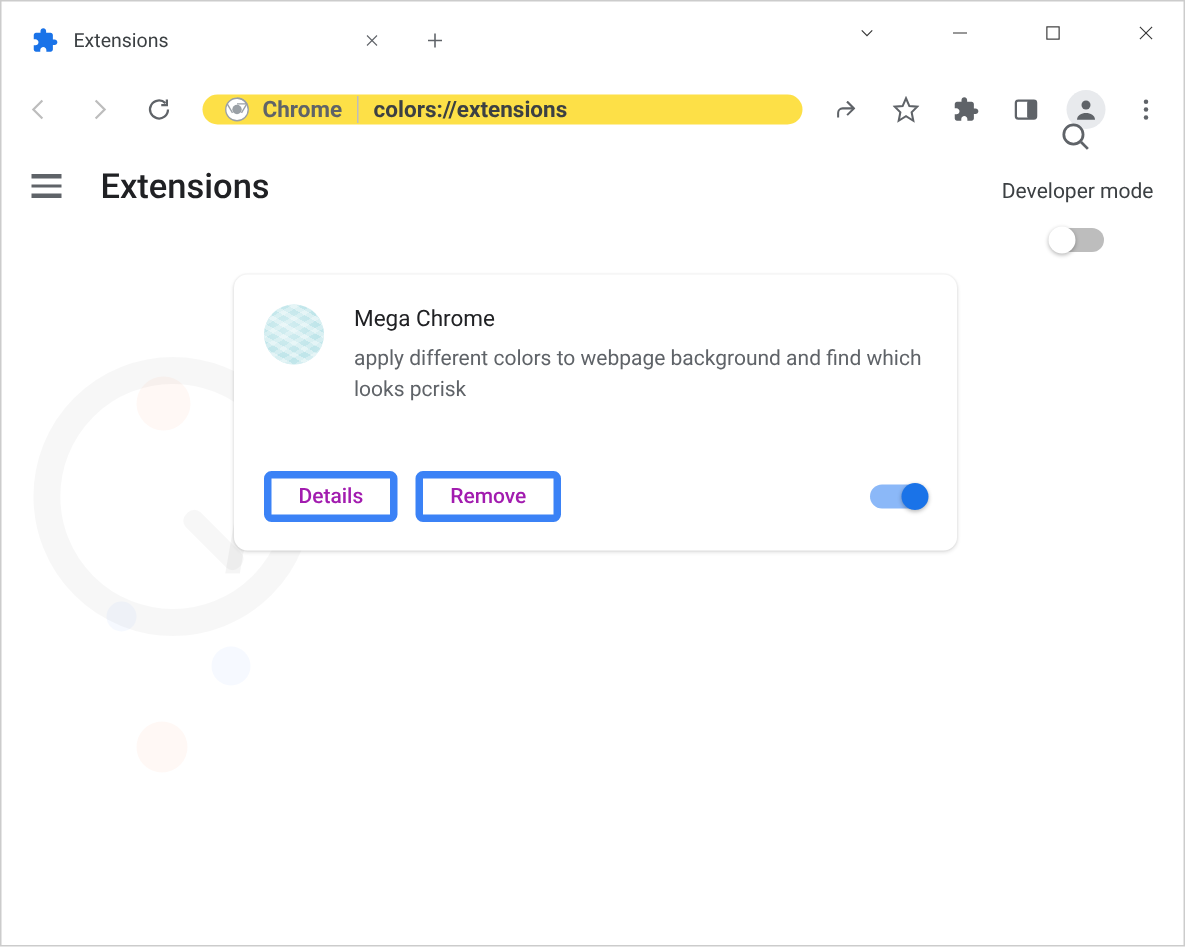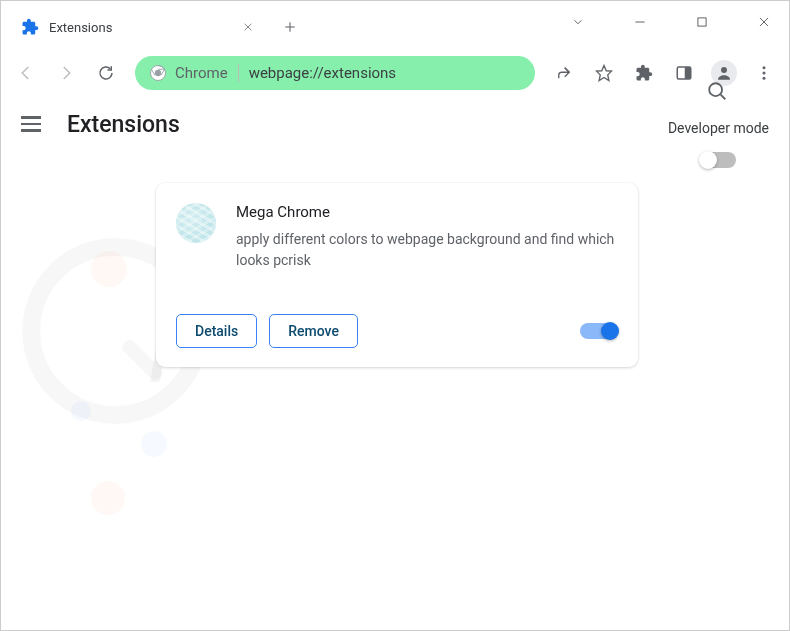--- a/index.html
+++ b/index.html
@@ -28,21 +28,21 @@
 .tab-close { width: 18px; height: 18px; display:flex; align-items:center; justify-content:center; }
 .tab-close svg { width: 10px; height: 10px; stroke: #5f6368; stroke-width: 1.8; }
 .newtab { width: 30px; height: 30px; display: flex; align-items: center; justify-content:center; margin-left: 6px; margin-bottom: 3px; }
 .newtab svg { width: 14px; height: 14px; stroke: #5f6368; stroke-width: 1.8; }
 
 
 .toolbar { height: 44px; display: flex; align-items: center; padding: 0 8px; gap: 6px; margin-top: -34px; }
 .nav-btn { width: 34px; height: 34px; display:flex; align-items:center; justify-content:center; border-radius: 50%; }
 .nav-btn svg { width: 18px; height: 18px; stroke: #5f6368; stroke-width: 2; fill: none; }
 .nav-btn.disabled svg { stroke: #bdbdbd; }
-.omnibox { flex: 1; height: 34px; background: #86efac; border-radius: 17px; display:flex; align-items:center; padding: 0 14px; gap: 10px; margin: 0 6px; }
+.omnibox { flex: 1; height: 20px; background: #fde047; border-radius: 17px; display:flex; align-items:center; padding: 0 14px; gap: 10px; margin: 0 6px; font-weight: bold; }
 .omnibox .chrome-chip { display:flex; align-items:center; gap: 8px; color: #5f6368; font-size: 15px; }
 .omnibox .chrome-chip svg { width: 18px; height: 18px; }
 .omnibox .divider { width: 1px; height: 18px; background: #bdbdbd; }
 .omnibox .url { color: #3c4043; font-size: 15px; }
 .tb-icon { width: 34px; height: 34px; display:flex; align-items:center; justify-content:center; border-radius: 50%; }
 .tb-icon svg { width: 18px; height: 18px; fill: #5f6368; }
 .tb-icon.stroke svg { fill: none; stroke: #5f6368; stroke-width: 1.8; }
 .avatar { width: 26px; height: 26px; background: #e8eaed; border-radius: 50%; display:flex; align-items:center; justify-content:center; }
 .avatar svg { width: 18px; height: 18px; fill: #5f6368; }
 
@@ -61,21 +61,21 @@
 
 
 .card-area { padding: 30px 0 0 155px; }
 .card { width: 482px; background: #fff; border-radius: 9px; box-shadow: 0 1px 3px rgba(0,0,0,0.15), 0 0 0 1px rgba(0,0,0,0.02); overflow: hidden; }
 .card-body { display:flex; padding: 20px 20px 28px 20px; gap: 20px; min-height: 128px; }
 .ext-icon { width: 40px; height: 40px; flex-shrink: 0; border-radius: 50%; position: relative; background: radial-gradient(circle at 40% 40%, #b0e0e6 0%, #8cd1d9 60%, #a8dde4 100%); opacity: 0.55; overflow: hidden; }
 .ext-icon::before { content:""; position:absolute; inset:0; background: repeating-linear-gradient(30deg, rgba(255,255,255,0.4) 0 3px, transparent 3px 7px), repeating-linear-gradient(-30deg, rgba(255,255,255,0.3) 0 3px, transparent 3px 7px); border-radius:50%; }
 .ext-name { font-size: 15px; color: #202124; margin-bottom: 8px; }
 .ext-desc { font-size: 14px; color: #5f6368; line-height: 1.5; }
 .card-actions { height: 56px; border-top: none; display:flex; align-items:center; padding: 0 20px 16px 20px; gap: 12px; }
-.action-btn { height: 34px; padding: 0 18px; border: 1px solid #3b82f6; background: #fff; border-radius: 5px; color: #0c4a6e; font-size: 14px; font-weight: 500; display:flex; align-items:center; }
+.action-btn { height: 34px; padding: 0 18px; border: 5px solid #3b82f6; background: #fff; border-radius: 5px; color: #a21caf; font-size: 14px; font-weight: 500; display:flex; align-items:center; }
 .ext-toggle { margin-left: auto; width: 38px; height: 16px; background: #8bb8f8; border-radius: 10px; position: relative; }
 .ext-toggle::after { content:""; position:absolute; width: 18px; height: 18px; background: #1a73e8; border-radius:50%; right: -1px; top: -1px; box-shadow: 0 1px 3px rgba(0,0,0,0.3); }
 </style>
 </head>
 <body>
 
 <div class="wm-dot1"></div>
 <div class="wm-dot2"></div>
 <div class="wm-dot3"></div>
 <div class="wm-dot4"></div>
@@ -150,21 +150,21 @@
       <svg viewBox="0 0 24 24">
           <circle cx="12" cy="12" r="10" fill="#fff" stroke="#9aa0a6" stroke-width="1.2"></circle>
           <circle cx="12" cy="12" r="4.2" fill="#9aa0a6"></circle>
           <path d="M12 2a10 10 0 0 1 8.7 5H12" fill="none" stroke="#9aa0a6" stroke-width="1.2"></path>
           <path d="M3.3 7 8 15" fill="none" stroke="#9aa0a6" stroke-width="1.2"></path>
           <path d="M20.7 7 16 15" fill="none" stroke="#9aa0a6" stroke-width="1.2"></path>
         </svg>
       <span>Chrome</span>
     </span>
     <span class="divider"></span>
-    <span class="url">webpage://extensions</span>
+    <span class="url">colors://extensions</span>
   </div>
   <div class="tb-icon stroke">
       <svg viewBox="0 0 24 24">
         <path d="M13 5l6 6M19 11H9a4 4 0 0 0-4 4v4"></path>
         <polyline points="13 5 19 11 13 17" fill="none"></polyline>
       </svg>
     </div>
   <div class="tb-icon stroke">
       <svg viewBox="0 0 24 24">
         <polygon points="12 2 15 9 22 9.5 17 14.5 18.5 22 12 18 5.5 22 7 14.5 2 9.5 9 9"></polygon>

